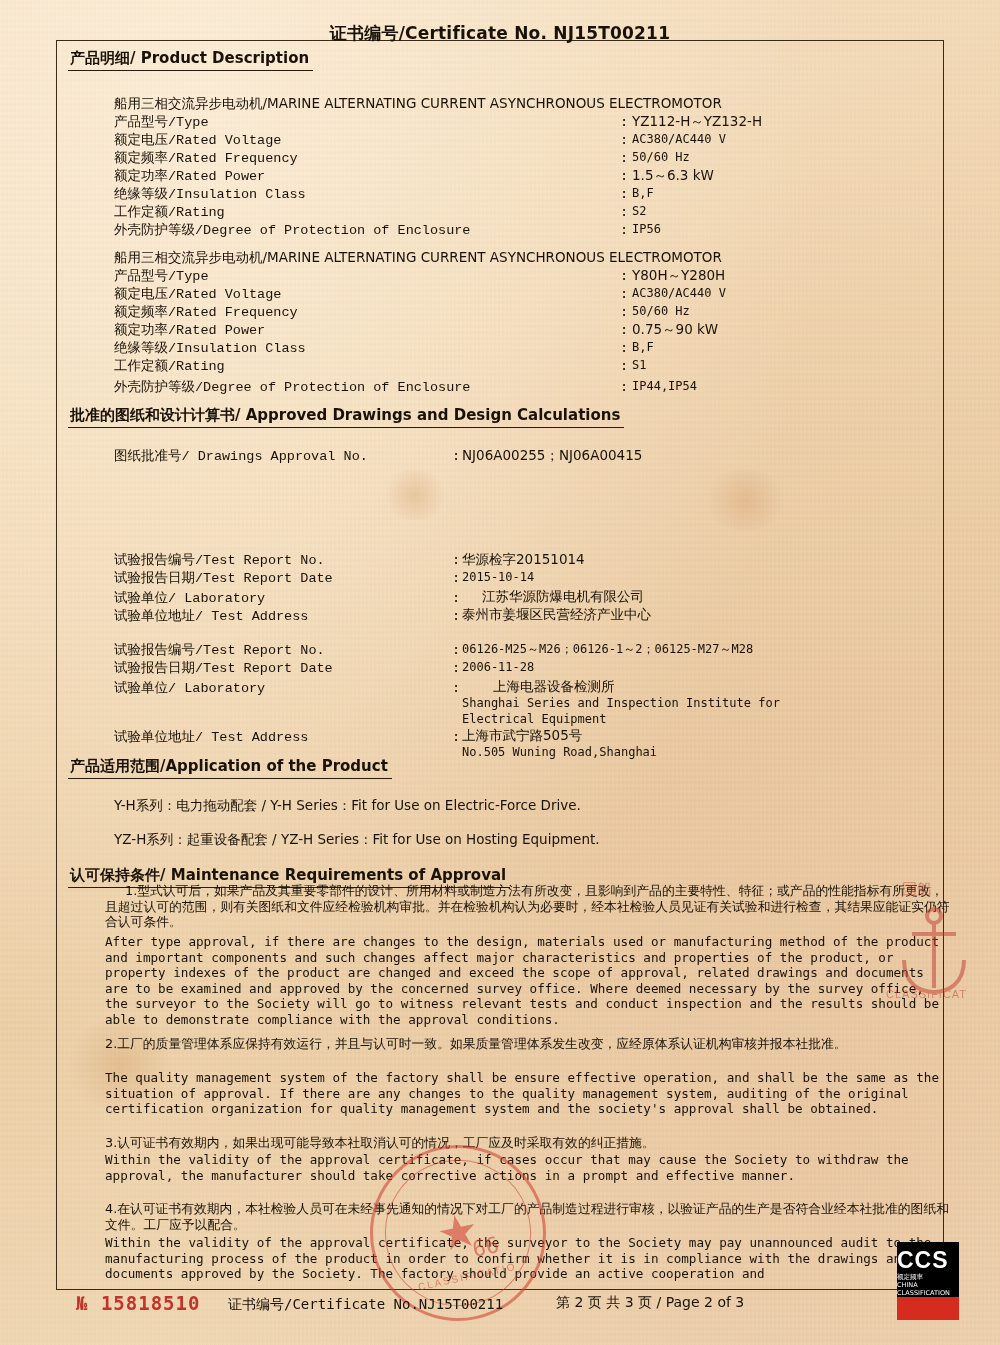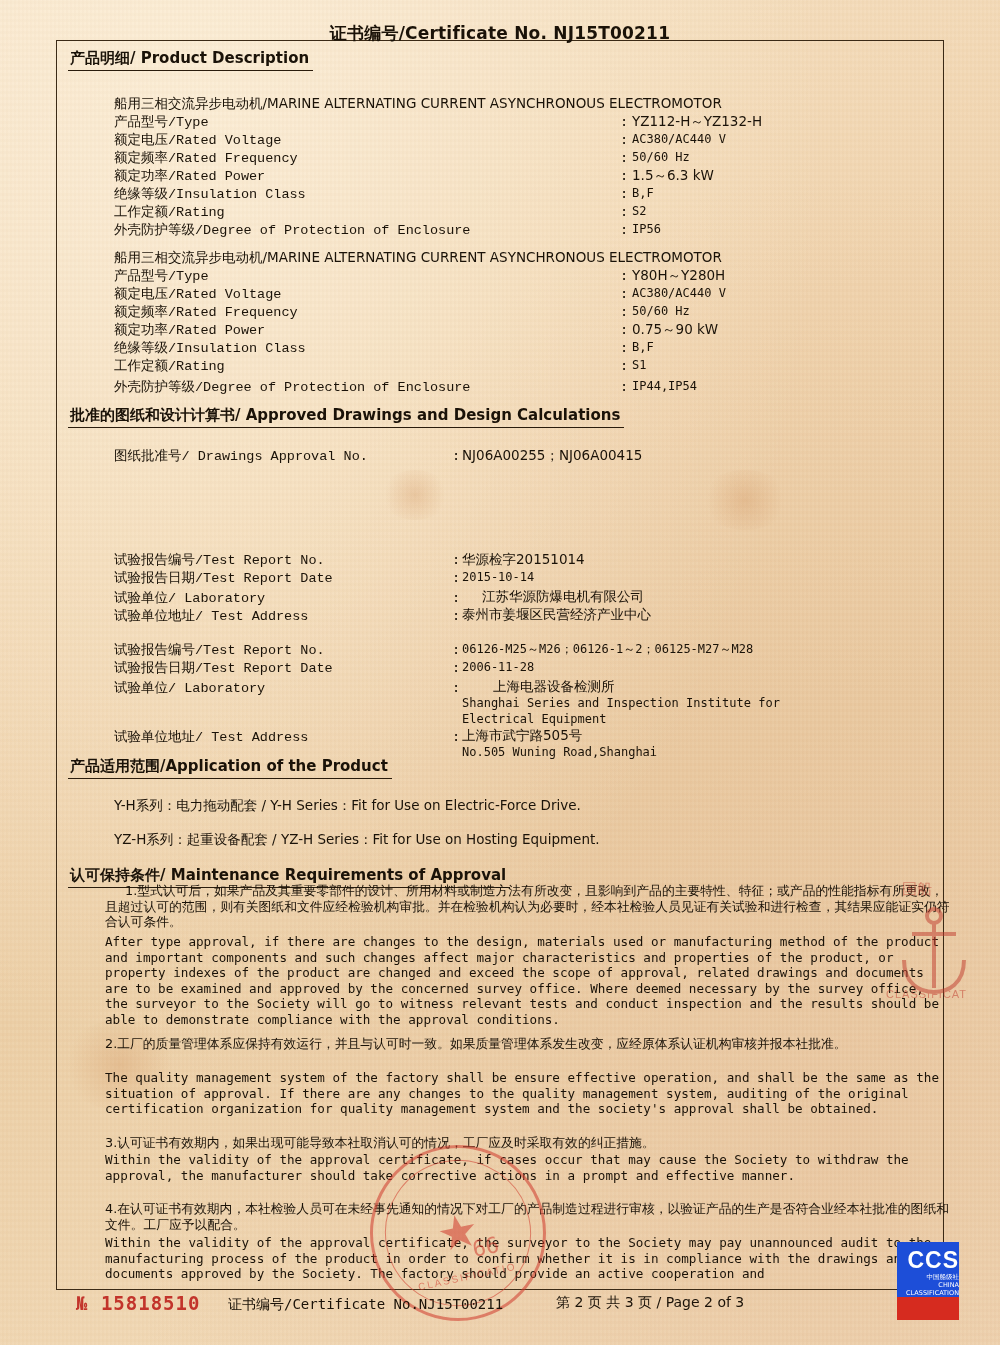--- a/index.html
+++ b/index.html
@@ -90,23 +90,23 @@
     font-size:14px;
   }
   .footer-page .zh{font-family:"DejaVu Sans", sans-serif;}
 
   
   .ccs{
     position:absolute;left:897px;top:1242px;width:62px;height:78px;
   }
   .ccs .blue{
     position:absolute;left:0;top:0;width:62px;height:55px;
-    background:#1d4ed8;color:#fff;
+    background:#000000;color:#fff;
     font-family:"Liberation Sans", sans-serif;
-    text-align:right;
+    text-align:left;
   }
   .ccs .blue .big{font-size:23px;font-weight:bold;letter-spacing:1px;line-height:26px;padding-top:5px;}
   .ccs .blue .small{font-size:6.5px;line-height:8px;font-family:"DejaVu Sans", sans-serif;}
   .ccs .red{
     position:absolute;left:0;top:55px;width:62px;height:23px;background:#d62b1f;
   }
   .ccs .red:after{
     content:"";position:absolute;left:0;top:0;width:0;height:0;
     border-left:62px solid transparent;border-top:23px solid #f2d9b8;
     opacity:.0;
@@ -319,19 +319,19 @@
   <div class="footer-no">
     <span>№</span>
     <span>15818510</span>
   </div>
   <div class="footer-cert cn">证书编号/Certificate No.NJ15T00211</div>
   <div class="footer-page"><span class="zh">第 2 页 共 3 页 / Page 2 of 3</span></div>
 
   <div class="ccs">
     <div class="blue">
       <div class="big">CCS</div>
-      <div class="small">中国船级社</div>
+      <div class="small">额定频率</div>
       <div class="small">CHINA CLASSIFICATION SOCIETY</div>
     </div>
     <div class="red"></div>
   </div>
 
 </div>
 
 </body></html>

